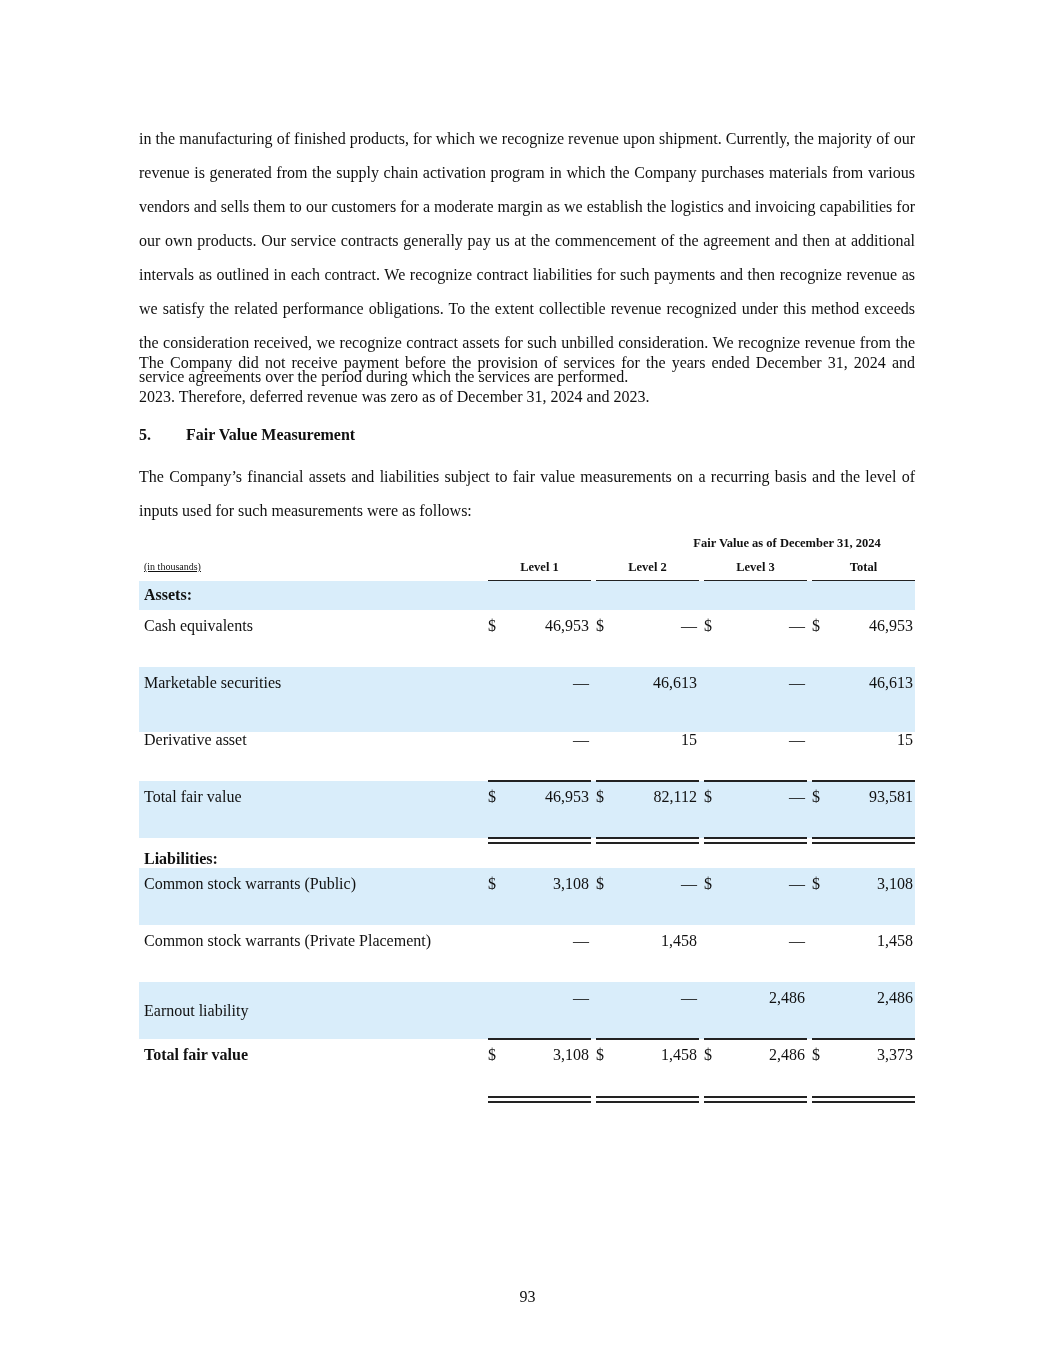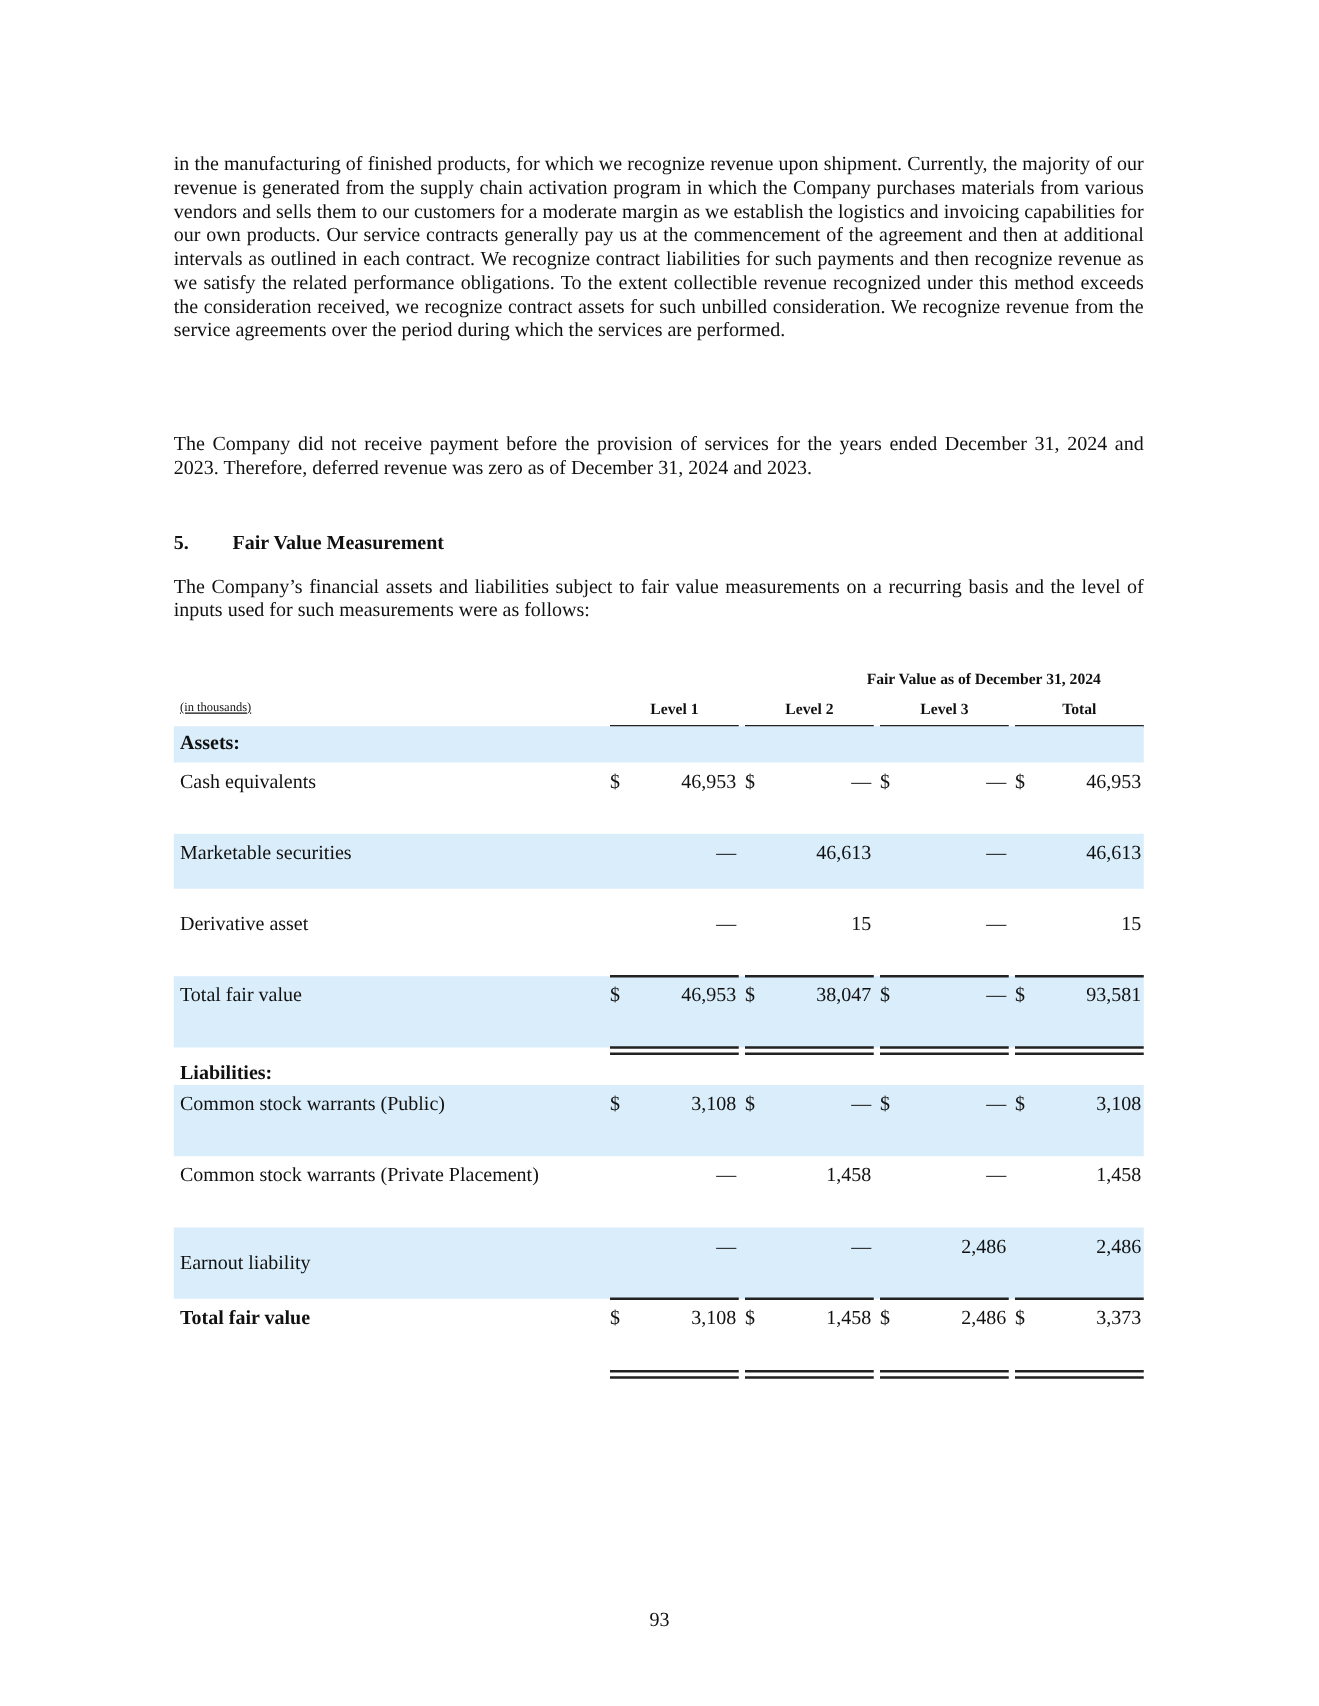--- a/index.html
+++ b/index.html
@@ -1,17 +1,17 @@
 <!DOCTYPE html>
 <html><head>
 <meta charset="utf-8">
 <style>
   html, body { margin:0; padding:0; background:#fff; }
   body { width:1055px; height:1365px; position:relative; font-family:"Liberation Serif", serif; color:#111; }
-  .para { position:absolute; left:139px; width:776px; font-size:16px; line-height:19px; text-align:justify; margin:0; }
+  .para { position:absolute; left:139px; width:776px; font-size:16px; line-height:34px; text-align:justify; margin:0; }
   .heading { position:absolute; left:139px; top:426px; font-size:16px; font-weight:bold; }
   .heading .num { display:inline-block; width:47px; }
   .table { position:absolute; left:139px; top:530px; width:776px; }
   .fv-title { position:absolute; left:488px; width:320px; top:6px; text-align:center; font-size:12.5px; font-weight:bold; }
   .hdr { position:absolute; top:30px; height:20px; font-size:12.5px; font-weight:bold; text-align:center; }
   .hdr.under { border-bottom:2px solid #222; }
   .inthou { position:absolute; left:5px; top:31px; font-size:10px; text-decoration:underline; }
   .row { position:absolute; left:0; width:776px; font-size:16px; }
   .row.shade { background:#d9edfa; }
   .row .label { position:absolute; left:5px; }
@@ -62,21 +62,21 @@
         </span>
         <span class="cell" style="left: 565px; top: 7px;">
           <span class="dol">$</span>
           <span class="val">—</span>
         </span>
         <span class="cell" style="left: 673px; top: 7px;">
           <span class="dol">$</span>
           <span class="val">46,953</span>
         </span>
       </div>
-      <div class="row shade" style="top: 137px; height: 44px;">
+      <div class="row shade" style="top: 137px; height: 65px;">
         <span class="label" style="top: 7px;">Marketable securities</span>
         <span class="cell" style="left: 349px; top: 7px;">
           <span class="val">—</span>
         </span>
         <span class="cell" style="left: 457px; top: 7px;">
           <span class="val">46,613</span>
         </span>
         <span class="cell" style="left: 565px; top: 7px;">
           <span class="val">—</span>
         </span>
@@ -100,21 +100,21 @@
         </span>
       </div>
       <div class="row shade" style="top: 251px; height: 57px;">
         <span class="label" style="top: 7px;">Total fair value</span>
         <span class="cell" style="left: 349px; top: 7px;">
           <span class="dol">$</span>
           <span class="val">46,953</span>
         </span>
         <span class="cell" style="left: 457px; top: 7px;">
           <span class="dol">$</span>
-          <span class="val">38,047</span>
+          <span class="val">82,112</span>
         </span>
         <span class="cell" style="left: 565px; top: 7px;">
           <span class="dol">$</span>
           <span class="val">—</span>
         </span>
         <span class="cell" style="left: 673px; top: 7px;">
           <span class="dol">$</span>
           <span class="val">93,581</span>
         </span>
       </div>

